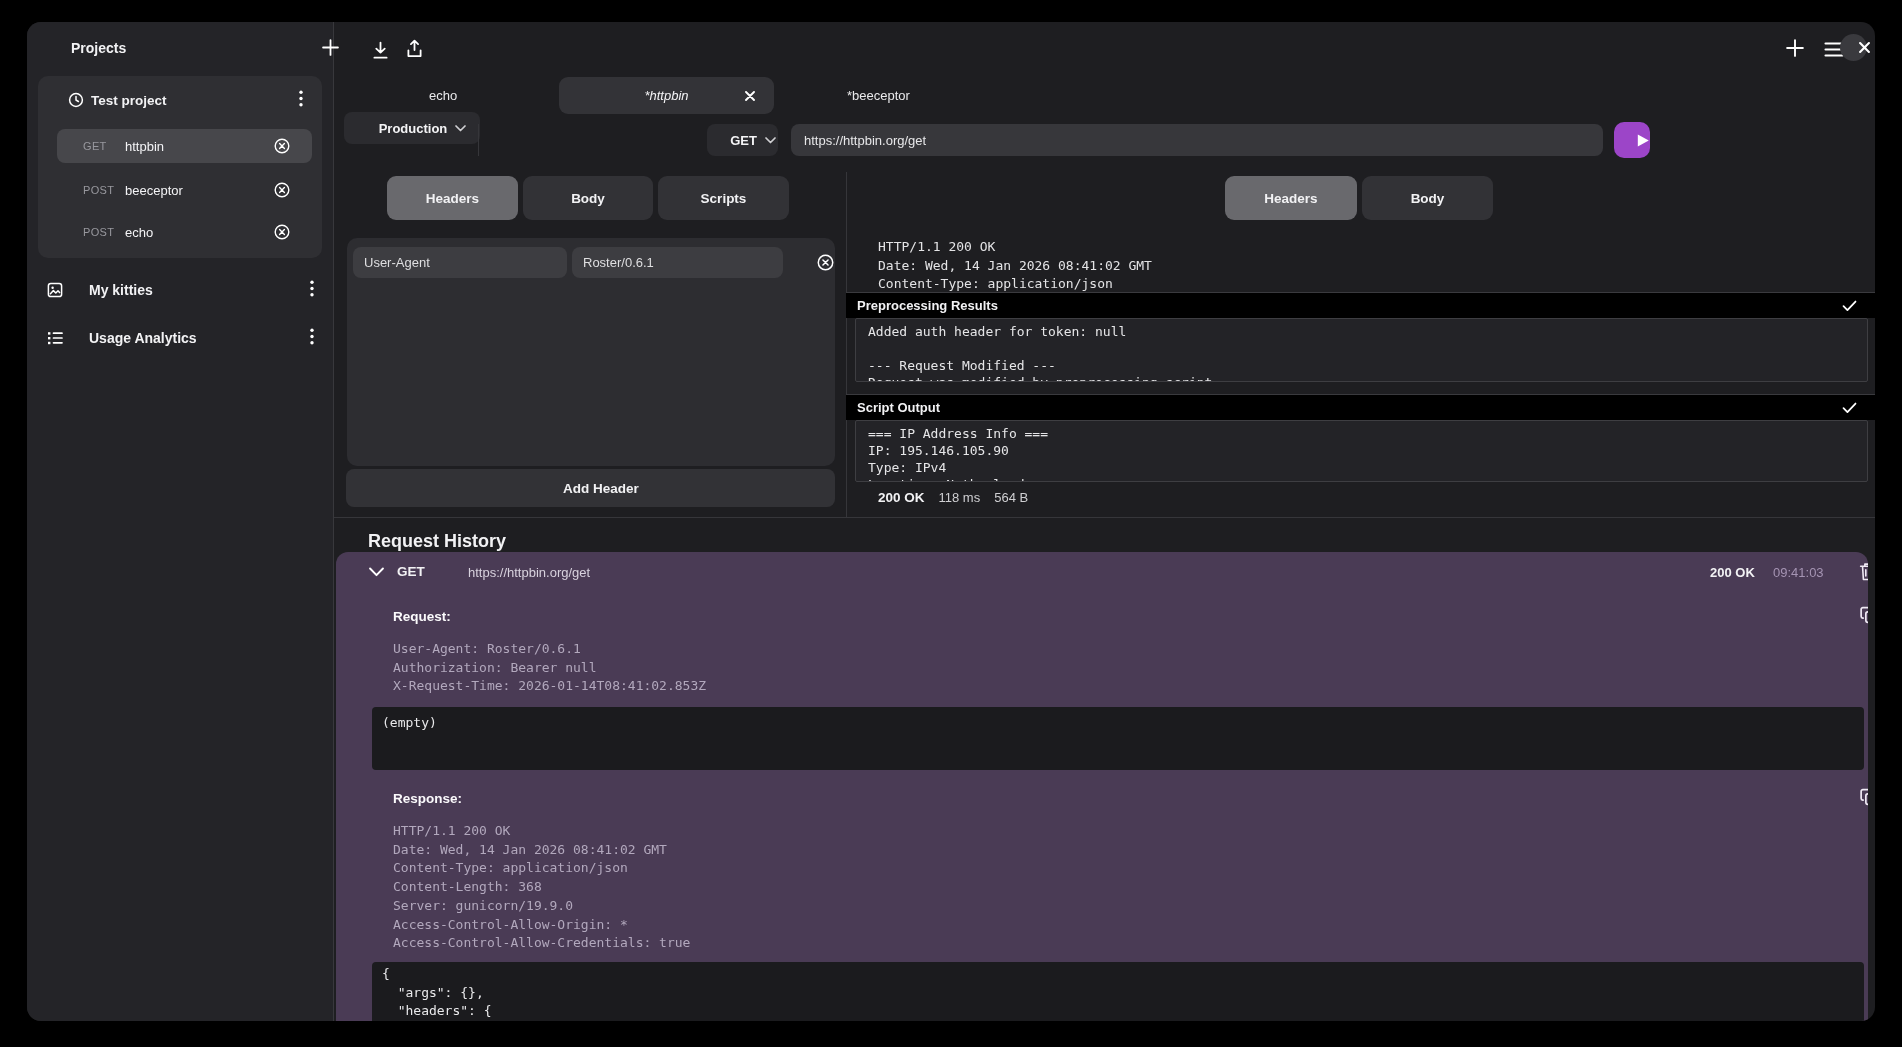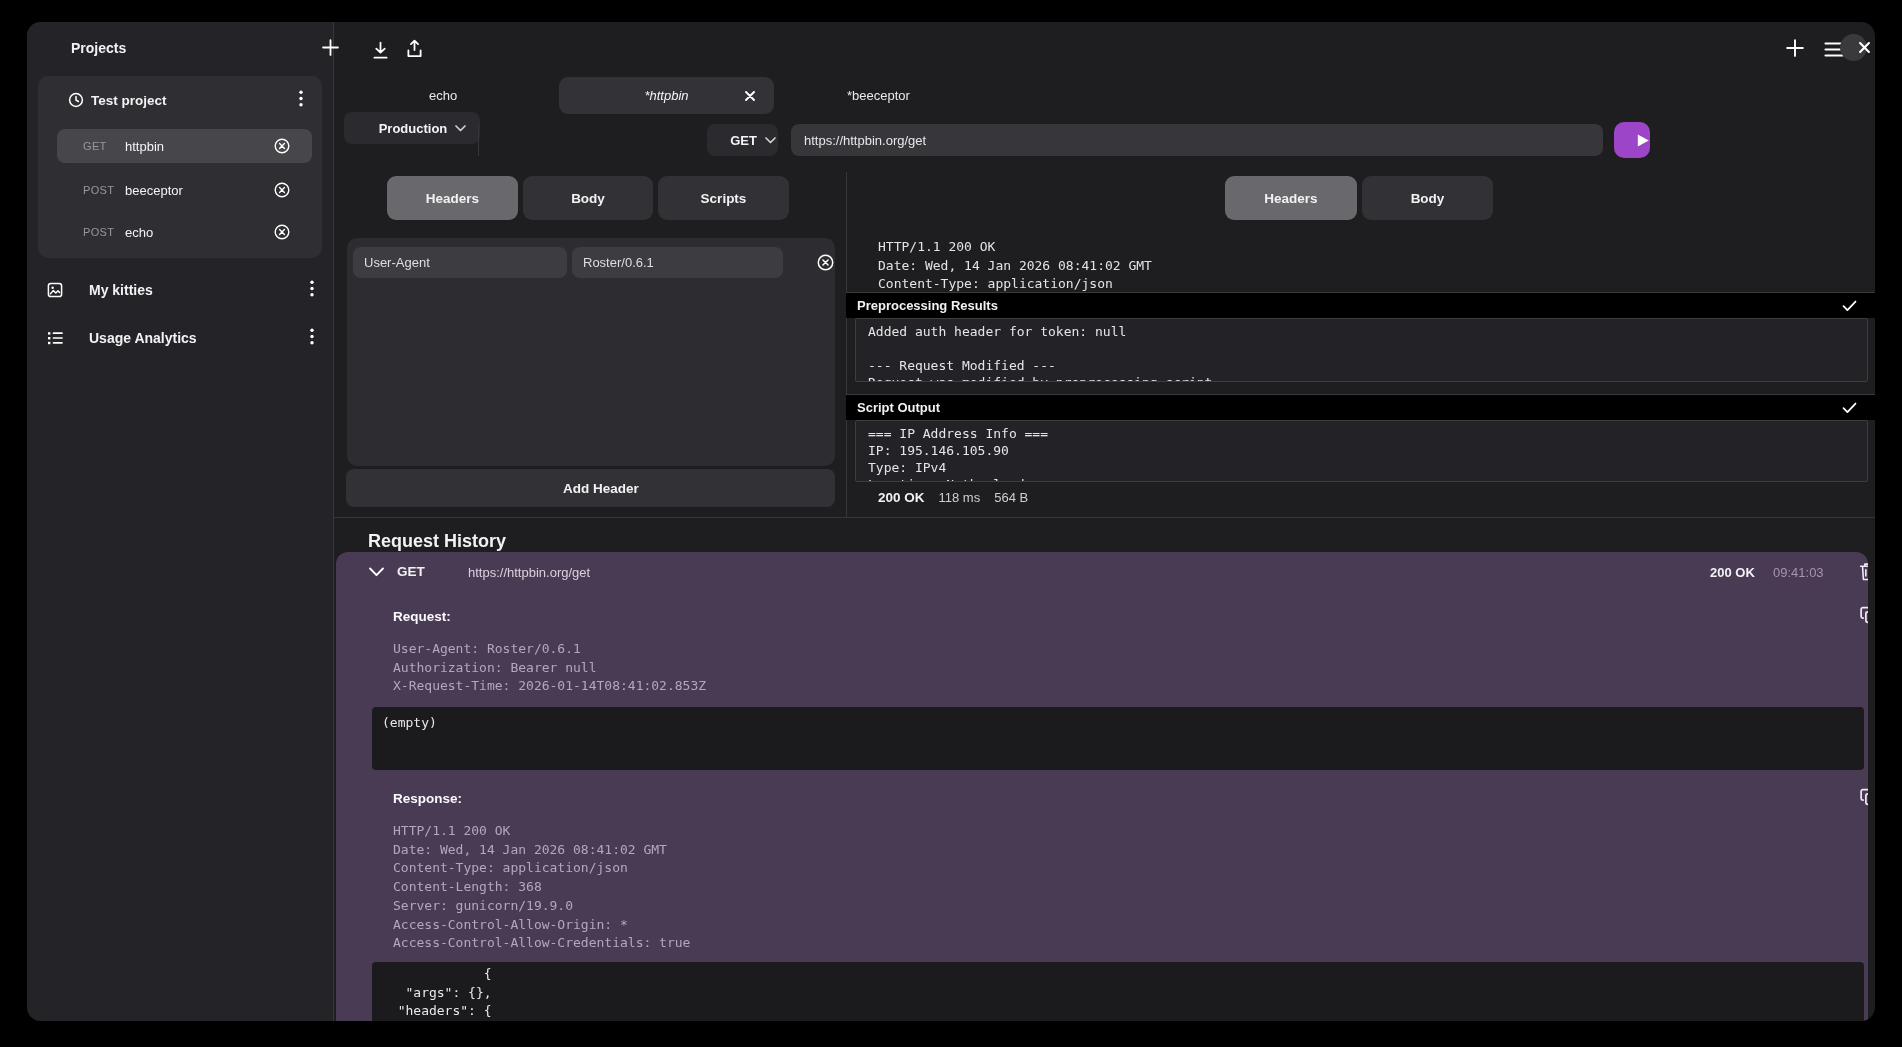--- a/index.html
+++ b/index.html
@@ -54,21 +54,21 @@
   .conbox .mono { position:absolute; left:12px; top:4px; line-height:17px; color:#e6e6e8; }
   .divider-v { background:#36363a; width:1px; position:absolute; }
   .divider-h { background:#36363a; height:1px; position:absolute; }
   
   .hist-title { left:320px; top:509px; font-size:18px; font-weight:bold; }
   .card { left:309px; top:530px; width:1532px; height:469px; background:#4a3b55;
     border-radius:12px 12px 0 0; overflow:hidden; }
   .c-lbl { font-size:13.5px; font-weight:bold; color:#fbfafc; }
   .c-dim { color:#b2a8bd; line-height:18.6px; }
   .codeblk { position:absolute; left:36px; width:1492px; background:#1b1b1e; border-radius:4px; overflow:hidden; }
-  .codeblk .mono { position:absolute; left:10px; color:#e9e9eb; line-height:18.7px;text-align:right; }
+  .codeblk .mono { position:absolute; left:10px; color:#e9e9eb; line-height:18.7px; }
   svg { display:block; }
 </style>
 </head>
 <body>
 
 <div class="window">
 
   <div class="sidebar">
     <div class="abs sb-title">Projects</div>
     <div class="abs" style="left:274px;top:17px">

